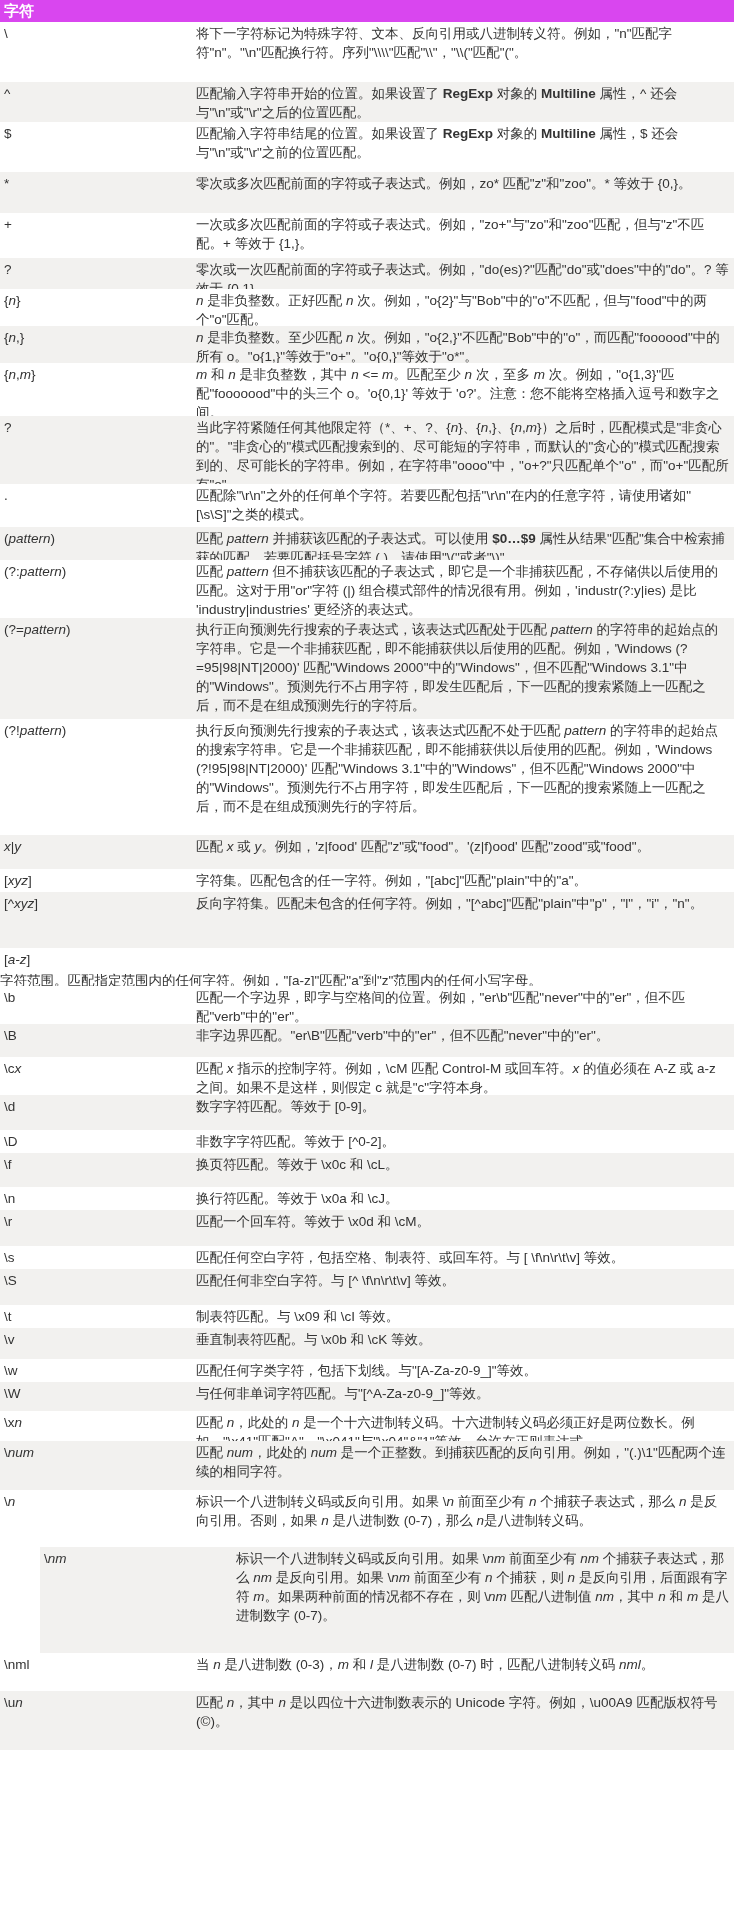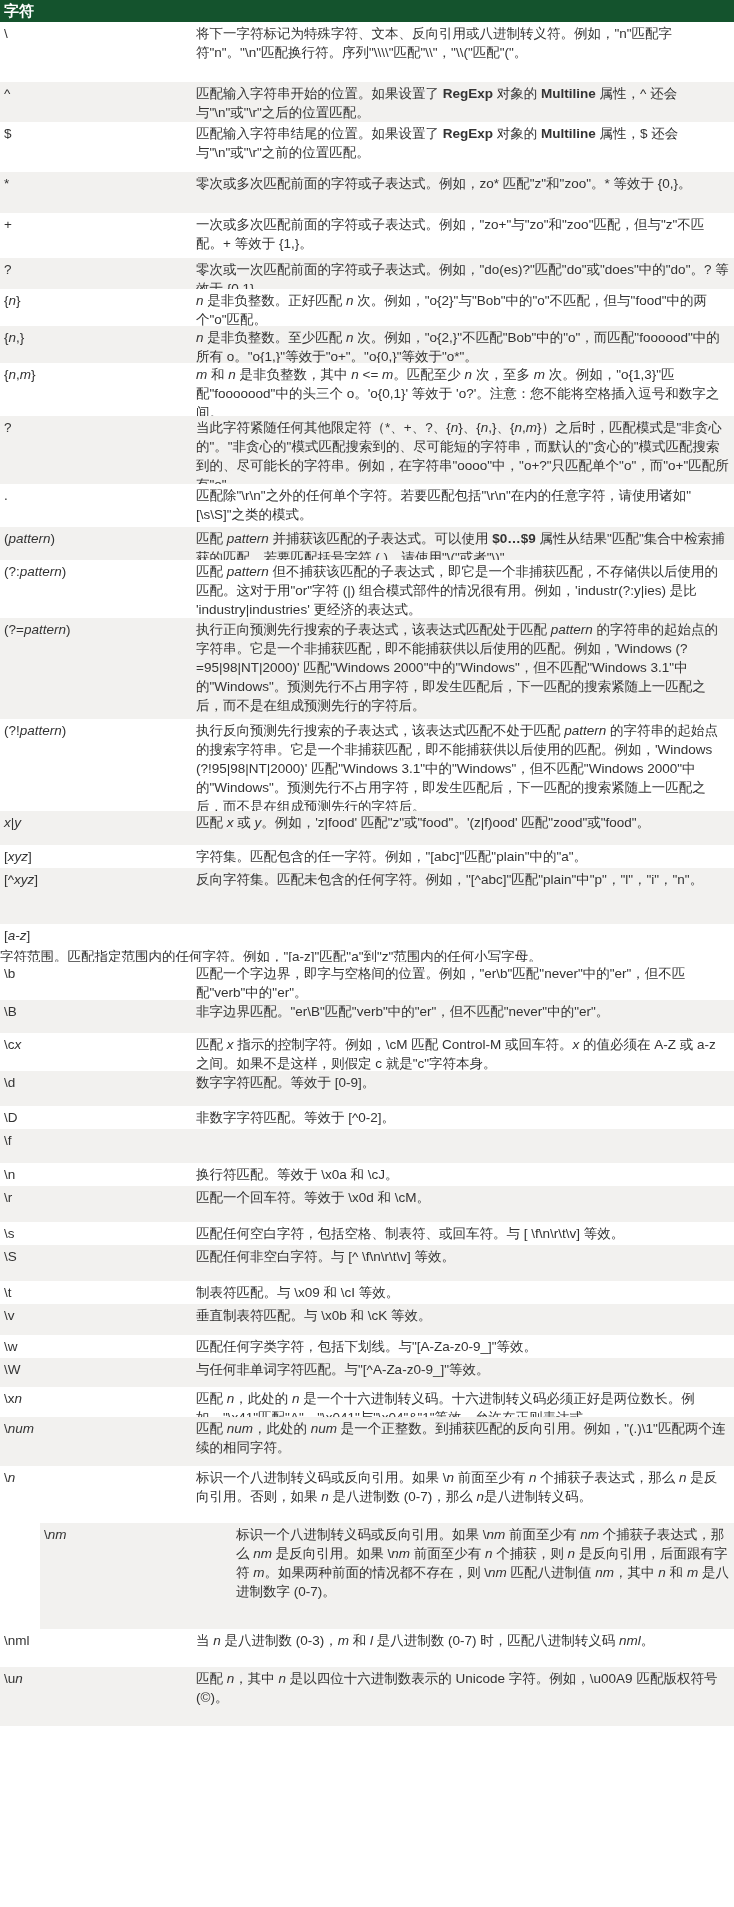--- a/index.html
+++ b/index.html
@@ -1,19 +1,19 @@
 <!DOCTYPE html>
 <html><head>
 <meta charset="utf-8">
 <style>
   html, body { margin: 0; padding: 0; background: #ffffff; }
   body { width: 734px; height: 1907px; overflow: hidden;
          font-family: "Liberation Sans", "DejaVu Sans", sans-serif; color: #333333; }
   .table { width: 734px; position: relative; }
-  .hdr { height: 22px; background: #14532d; color: #ffffff; display: flex;
+  .hdr { height: 22px; background: #d946ef; color: #ffffff; display: flex;
          font-size: 15px; font-weight: bold; line-height: 22px; }
   .hdr .c1 { width: 196px; padding-left: 4px; box-sizing: border-box; }
   .hdr .c2 { flex: 1; padding-left: 0; }
   .row { display: flex; overflow: hidden; box-sizing: border-box; }
   .row.odd { background: #ffffff; }
   .row.even { background: #f2f1ef; }
   .row .c1 { width: 196px; padding-left: 4px; box-sizing: border-box;
              font-size: 13.5px; line-height: 19px; padding-top: 2px; color: #333; white-space: nowrap; }
   .row .c2 { flex: 1; font-size: 13.5px; line-height: 19px; padding-top: 2px;
              padding-right: 4px; color: #333; }
@@ -77,21 +77,21 @@
         <div class="c2"><span>匹配 </span><i>pattern</i><span> 并捕获该匹配的子表达式。可以使用 </span><b>$0…$9</b><span> 属性从结果"匹配"集合中检索捕获的匹配。若要匹配括号字符 ( )，请使用"\("或者"\)"。</span></div>
       </div>
       <div class="row odd" style="height: 58px;">
         <div class="c1"><span>(?:</span><i>pattern</i><span>)</span></div>
         <div class="c2"><span>匹配 </span><i>pattern</i><span> 但不捕获该匹配的子表达式，即它是一个非捕获匹配，不存储供以后使用的匹配。这对于用"or"字符 (|) 组合模式部件的情况很有用。例如，'industr(?:y|ies) 是比 'industry|industries' 更经济的表达式。</span></div>
       </div>
       <div class="row even" style="height: 101px;">
         <div class="c1"><span>(?=</span><i>pattern</i><span>)</span></div>
         <div class="c2"><span>执行正向预测先行搜索的子表达式，该表达式匹配处于匹配 </span><i>pattern</i><span> 的字符串的起始点的字符串。它是一个非捕获匹配，即不能捕获供以后使用的匹配。例如，'Windows (?=95|98|NT|2000)' 匹配"Windows 2000"中的"Windows"，但不匹配"Windows 3.1"中的"Windows"。预测先行不占用字符，即发生匹配后，下一匹配的搜索紧随上一匹配之后，而不是在组成预测先行的字符后。</span></div>
       </div>
-      <div class="row odd" style="height: 92px;">
+      <div class="row odd" style="height: 116px;">
         <div class="c1"><span>(?!</span><i>pattern</i><span>)</span></div>
         <div class="c2"><span>执行反向预测先行搜索的子表达式，该表达式匹配不处于匹配 </span><i>pattern</i><span> 的字符串的起始点的搜索字符串。它是一个非捕获匹配，即不能捕获供以后使用的匹配。例如，'Windows (?!95|98|NT|2000)' 匹配"Windows 3.1"中的"Windows"，但不匹配"Windows 2000"中的"Windows"。预测先行不占用字符，即发生匹配后，下一匹配的搜索紧随上一匹配之后，而不是在组成预测先行的字符后。</span></div>
       </div>
       <div class="row even" style="height: 34px;">
         <div class="c1"><i>x</i><span>|</span><i>y</i></div>
         <div class="c2"><span>匹配 </span><i>x</i><span> 或 </span><i>y</i><span>。例如，'z|food' 匹配"z"或"food"。'(z|f)ood' 匹配"zood"或"food"。</span></div>
       </div>
       <div class="row odd" style="height: 23px;">
         <div class="c1"><span>[</span><i>xyz</i><span>]</span></div>
         <div class="c2"><span>字符集。匹配包含的任一字符。例如，"[abc]"匹配"plain"中的"a"。</span></div>
@@ -119,20 +119,21 @@
       <div class="row even" style="height: 35px;">
         <div class="c1"><span>\d</span></div>
         <div class="c2"><span>数字字符匹配。等效于 [0-9]。</span></div>
       </div>
       <div class="row odd" style="height: 23px;">
         <div class="c1"><span>\D</span></div>
         <div class="c2"><span>非数字字符匹配。等效于 [^0-2]。</span></div>
       </div>
       <div class="row even" style="height: 34px;">
         <div class="c1"><span>\f</span></div>
+        <div class="c2"><span>换页符匹配。等效于 \x0c 和 \cL。</span></div>
       </div>
       <div class="row odd" style="height: 23px;">
         <div class="c1"><span>\n</span></div>
         <div class="c2"><span>换行符匹配。等效于 \x0a 和 \cJ。</span></div>
       </div>
       <div class="row even" style="height: 36px;">
         <div class="c1"><span>\r</span></div>
         <div class="c2"><span>匹配一个回车符。等效于 \x0d 和 \cM。</span></div>
       </div>
       <div class="row odd" style="height: 23px;">

